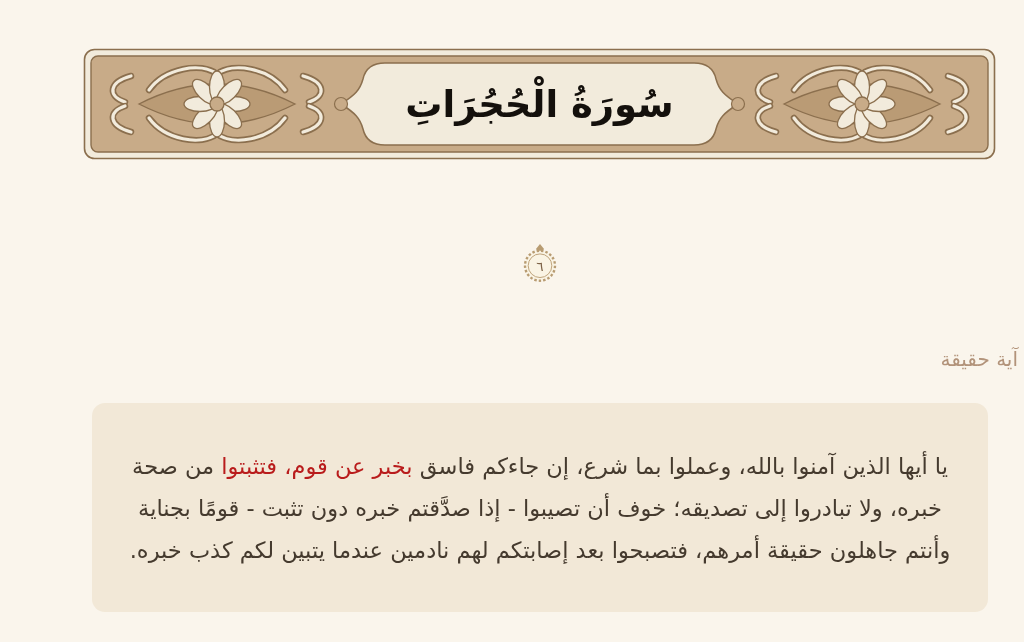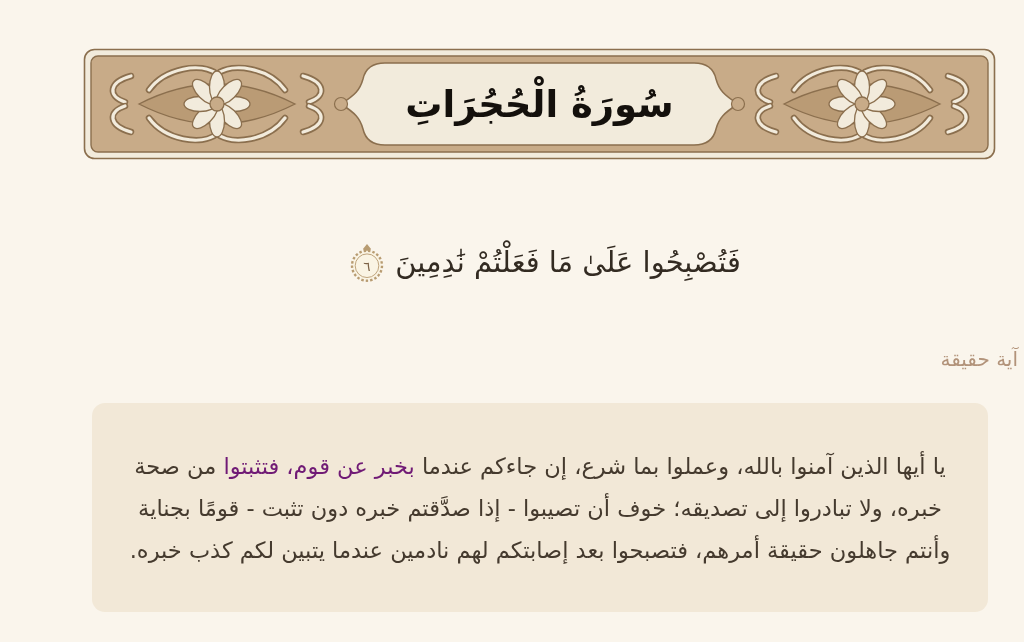--- a/index.html
+++ b/index.html
@@ -85,21 +85,21 @@
     align-items: center;
   }
   .tafsir-text {
     width: 100%;
     direction: rtl;
     text-align: center;
     font-size: 22.5px;
     line-height: 42px;
     color: #453a2e;
   }
-  .tafsir-text .hl { color: #701a75; }
+  .tafsir-text .hl { color: #b91c1c; }
 </style>
 </head>
 <body>
 
 <div class="page">
 
   <div class="header-band">
     <svg viewBox="0 0 913 112" aria-hidden="true">
       <defs>
         <g id="orn" fill="none" stroke-linecap="round">
@@ -149,29 +149,29 @@
 
       <path d="M258 56 C272 47 277 42 280 31 C282 22 288 15 302 15 L611 15 C625 15 631 22 633 31 C636 42 641 47 655 56 C641 65 636 70 633 81 C631 90 625 97 611 97 L302 97 C288 97 282 90 280 81 C277 70 272 65 258 56 Z" fill="#f2ebdc" stroke="#8b6f4e" stroke-width="1.5"></path>
       <circle cx="258" cy="56" r="6.5" fill="#c8ab88" stroke="#8b6f4e" stroke-width="1.2"></circle>
       <circle cx="655" cy="56" r="6.5" fill="#c8ab88" stroke="#8b6f4e" stroke-width="1.2"></circle>
     </svg>
   </div>
   <div class="surah-title">سُورَةُ الْحُجُرَاتِ</div>
 
   <div class="verse">
     <br>
-    <span class="vline">فَتُصْبِحُوا عَلَىٰ مَا فَعَلْتُمْ نَٰدِمِينَ</span><svg class="medallion" viewBox="0 0 44 44" aria-hidden="true">
+    <svg class="medallion" viewBox="0 0 44 44" aria-hidden="true">
       <path d="M22 1 L26.5 6.5 L22 12 L17.5 6.5 Z" fill="#b89c72"></path>
       <circle cx="22" cy="25" r="16.5" fill="#faf4e4" stroke="#b89c72" stroke-width="2.6" stroke-dasharray="2.7 2.2"></circle>
       <circle cx="22" cy="25" r="13" fill="none" stroke="#b89c72" stroke-width="1"></circle>
       <text x="22" y="30.5" text-anchor="middle" font-size="15" fill="#7d6347">٦</text>
     </svg>
   </div>
 
   <div class="section-label">آية حقيقة</div>
 
   <div class="tafsir-card">
     <div class="tafsir-text">
-      <span>يا أيها الذين آمنوا بالله، وعملوا بما شرع، إن جاءكم عندما </span><span class="hl">بخبر عن قوم، فتثبتوا</span><span> من صحة خبره، ولا تبادروا إلى تصديقه؛ خوف أن تصيبوا - إذا صدَّقتم خبره دون تثبت - قومًا بجناية وأنتم جاهلون حقيقة أمرهم، فتصبحوا بعد إصابتكم لهم نادمين عندما يتبين لكم كذب خبره.</span>
+      <span>يا أيها الذين آمنوا بالله، وعملوا بما شرع، إن جاءكم فاسق </span><span class="hl">بخبر عن قوم، فتثبتوا</span><span> من صحة خبره، ولا تبادروا إلى تصديقه؛ خوف أن تصيبوا - إذا صدَّقتم خبره دون تثبت - قومًا بجناية وأنتم جاهلون حقيقة أمرهم، فتصبحوا بعد إصابتكم لهم نادمين عندما يتبين لكم كذب خبره.</span>
     </div>
   </div>
 
 </div>
 
 </body></html>

